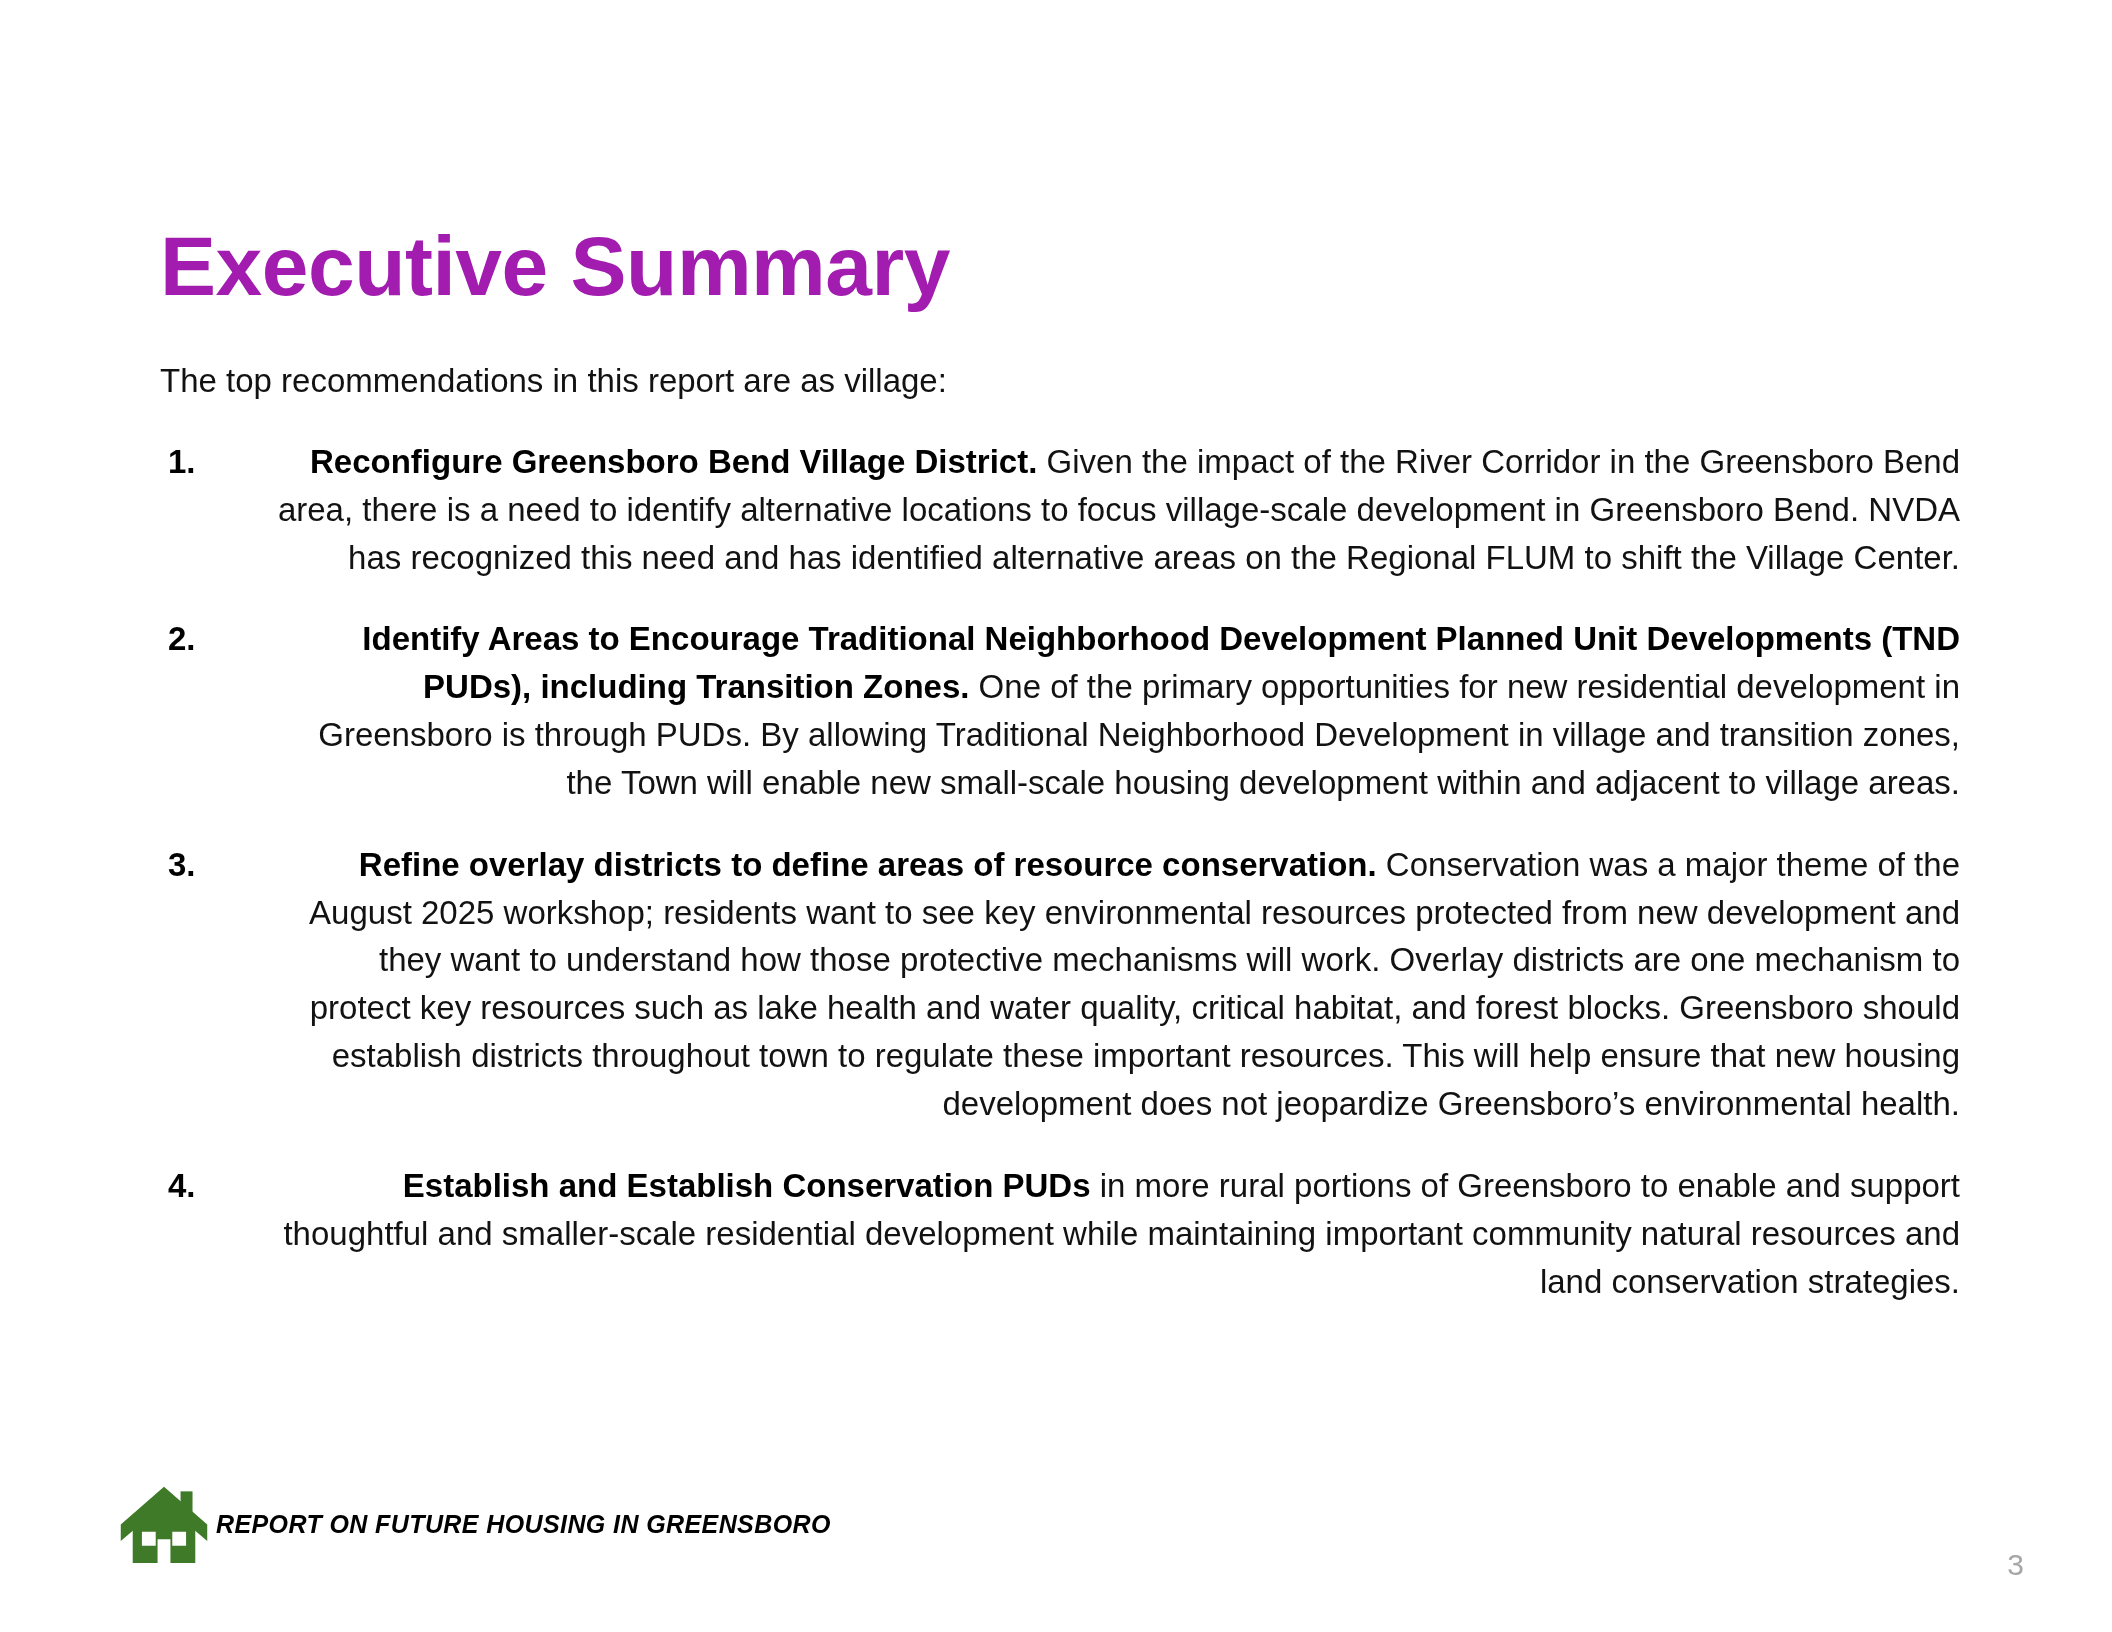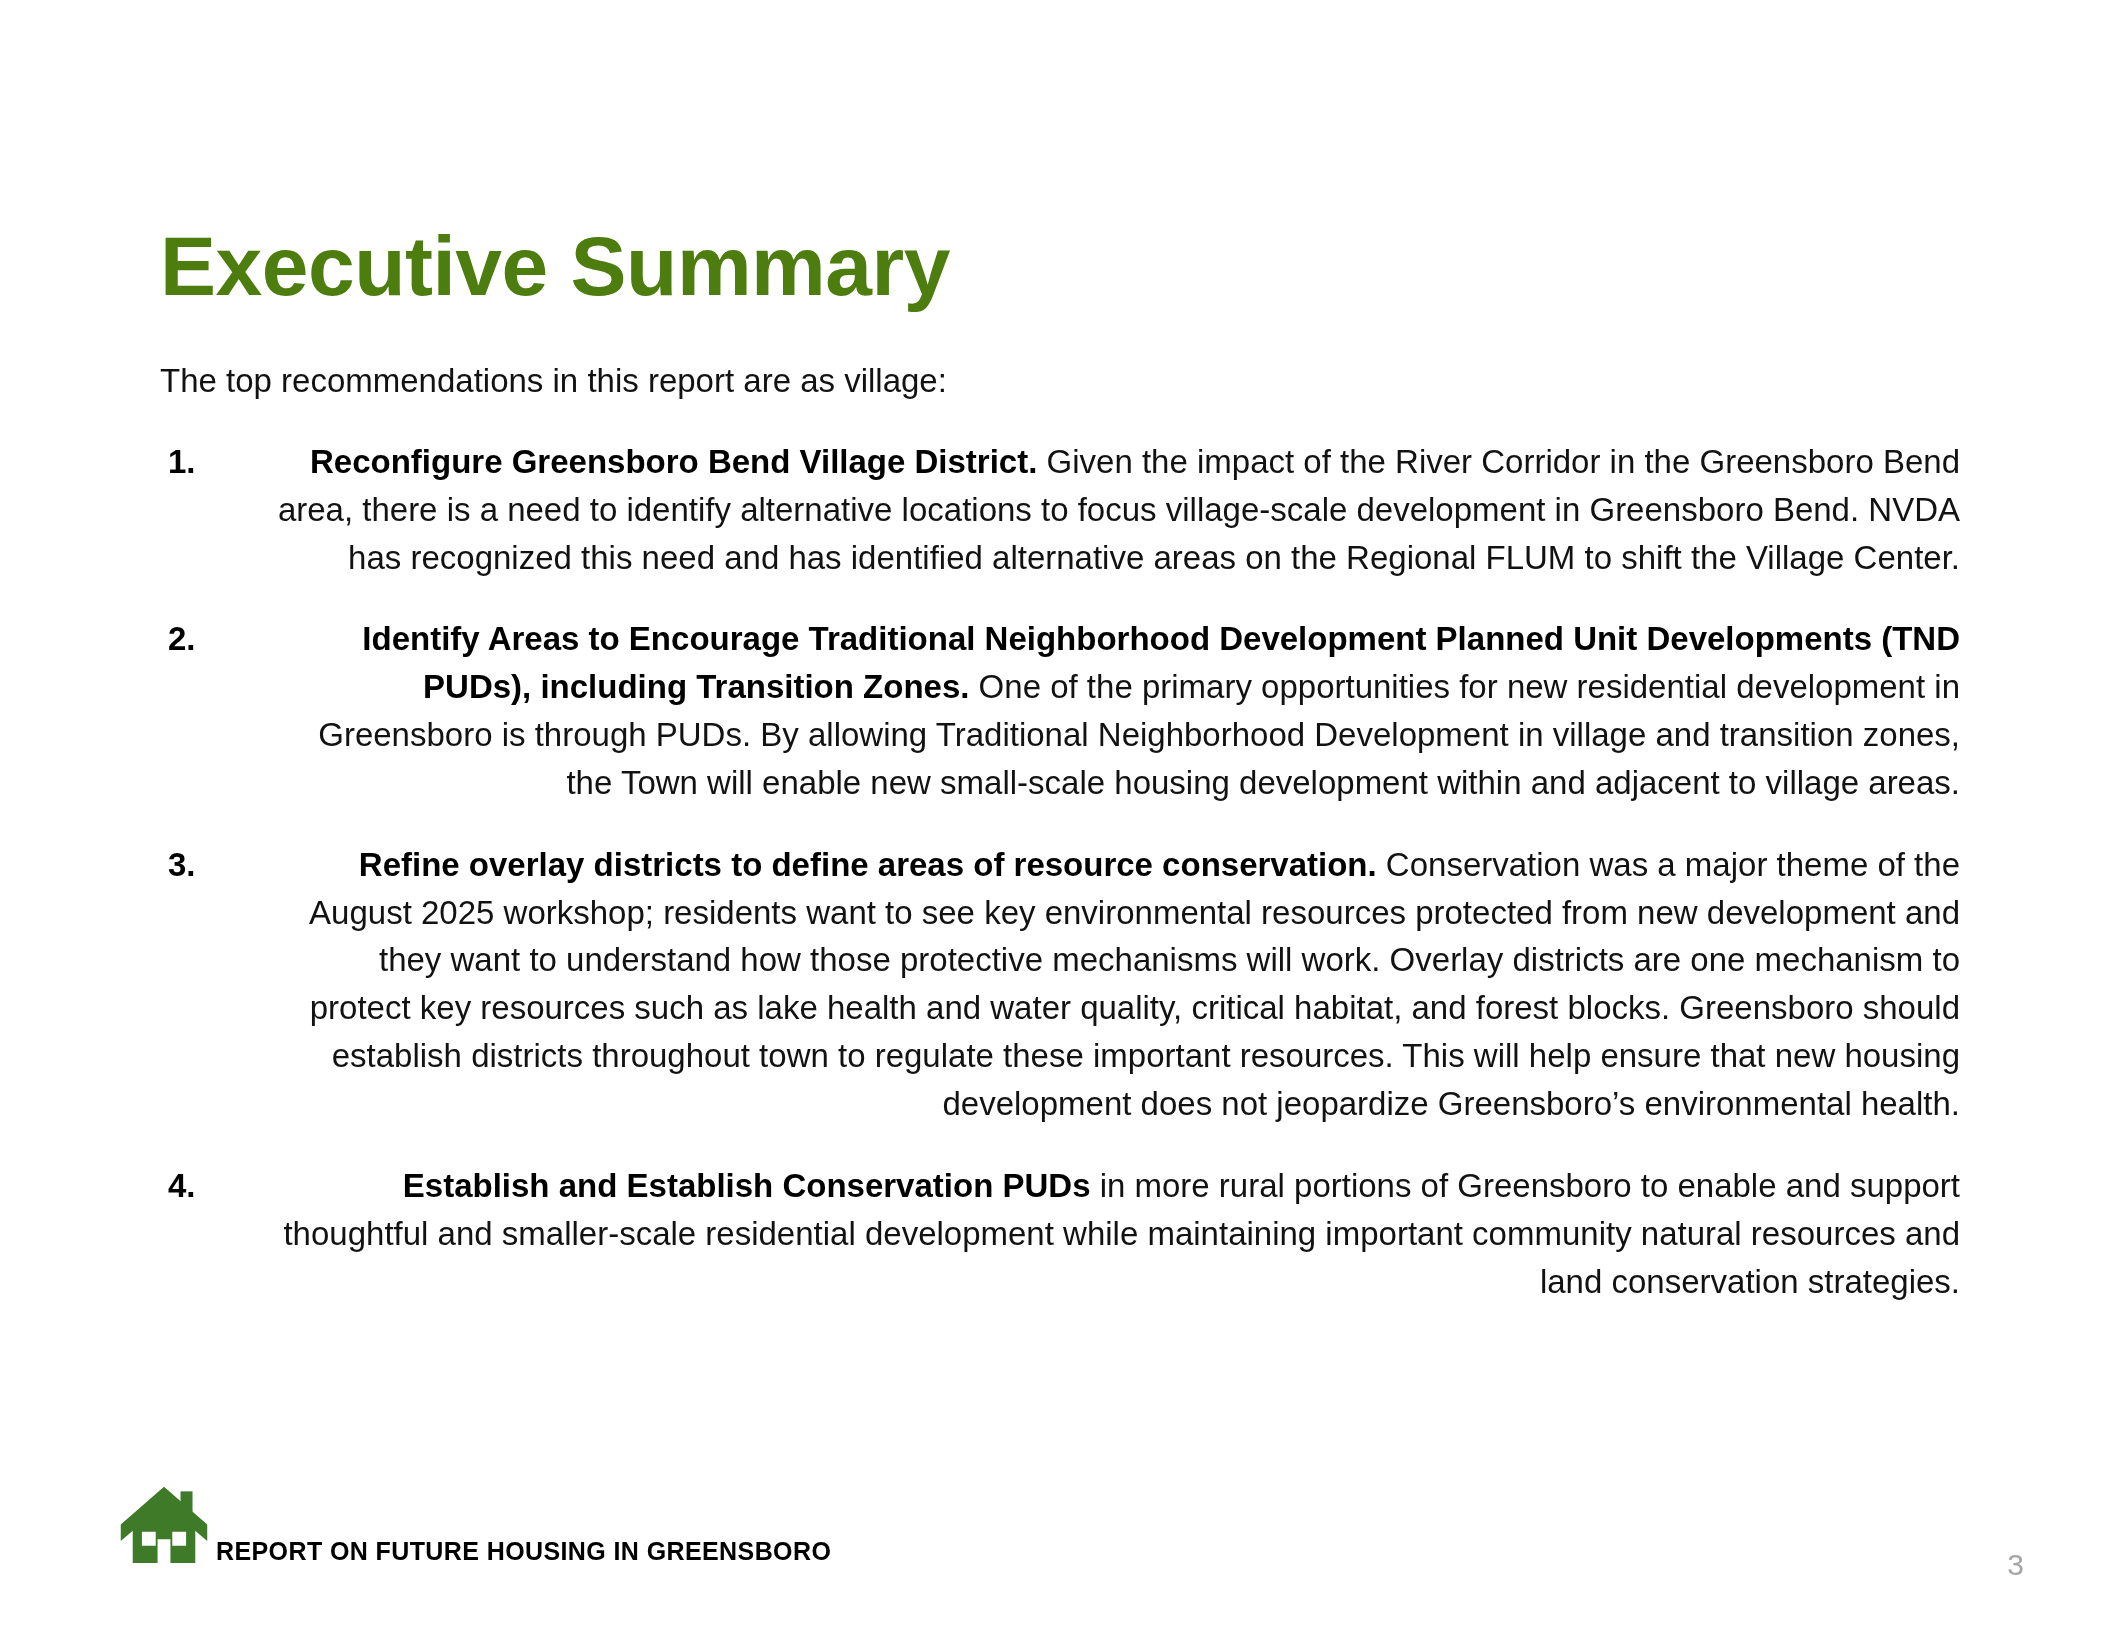--- a/index.html
+++ b/index.html
@@ -21,21 +21,21 @@
   }
 
   
   .page-title {
     position: absolute;
     left: 160px;
     top: 166px;
     font-size: 84px;
     font-weight: 700;
     letter-spacing: -0.5px;
-    color: #4d7c0f;
+    color: #a21caf;
     line-height: 1.05;
     white-space: nowrap;
   }
 
   
   .content {
     position: absolute;
     left: 160px;
     top: 358px;
     width: 1800px;
@@ -83,21 +83,22 @@
     font-weight: 700;
     color: #000000;
   }
 
   
   .footer {
     position: absolute;
     left: 118px;
     bottom: 56px;
     display: flex;
-    align-items: flex-end;
+    align-items: center;
+    font-style: italic;
   }
   .footer-logo {
     width: 92px;
     height: 92px;
     display: block;
     flex: 0 0 auto;
   }
   .footer-text {
     font-size: 25px;
     font-weight: 700;

